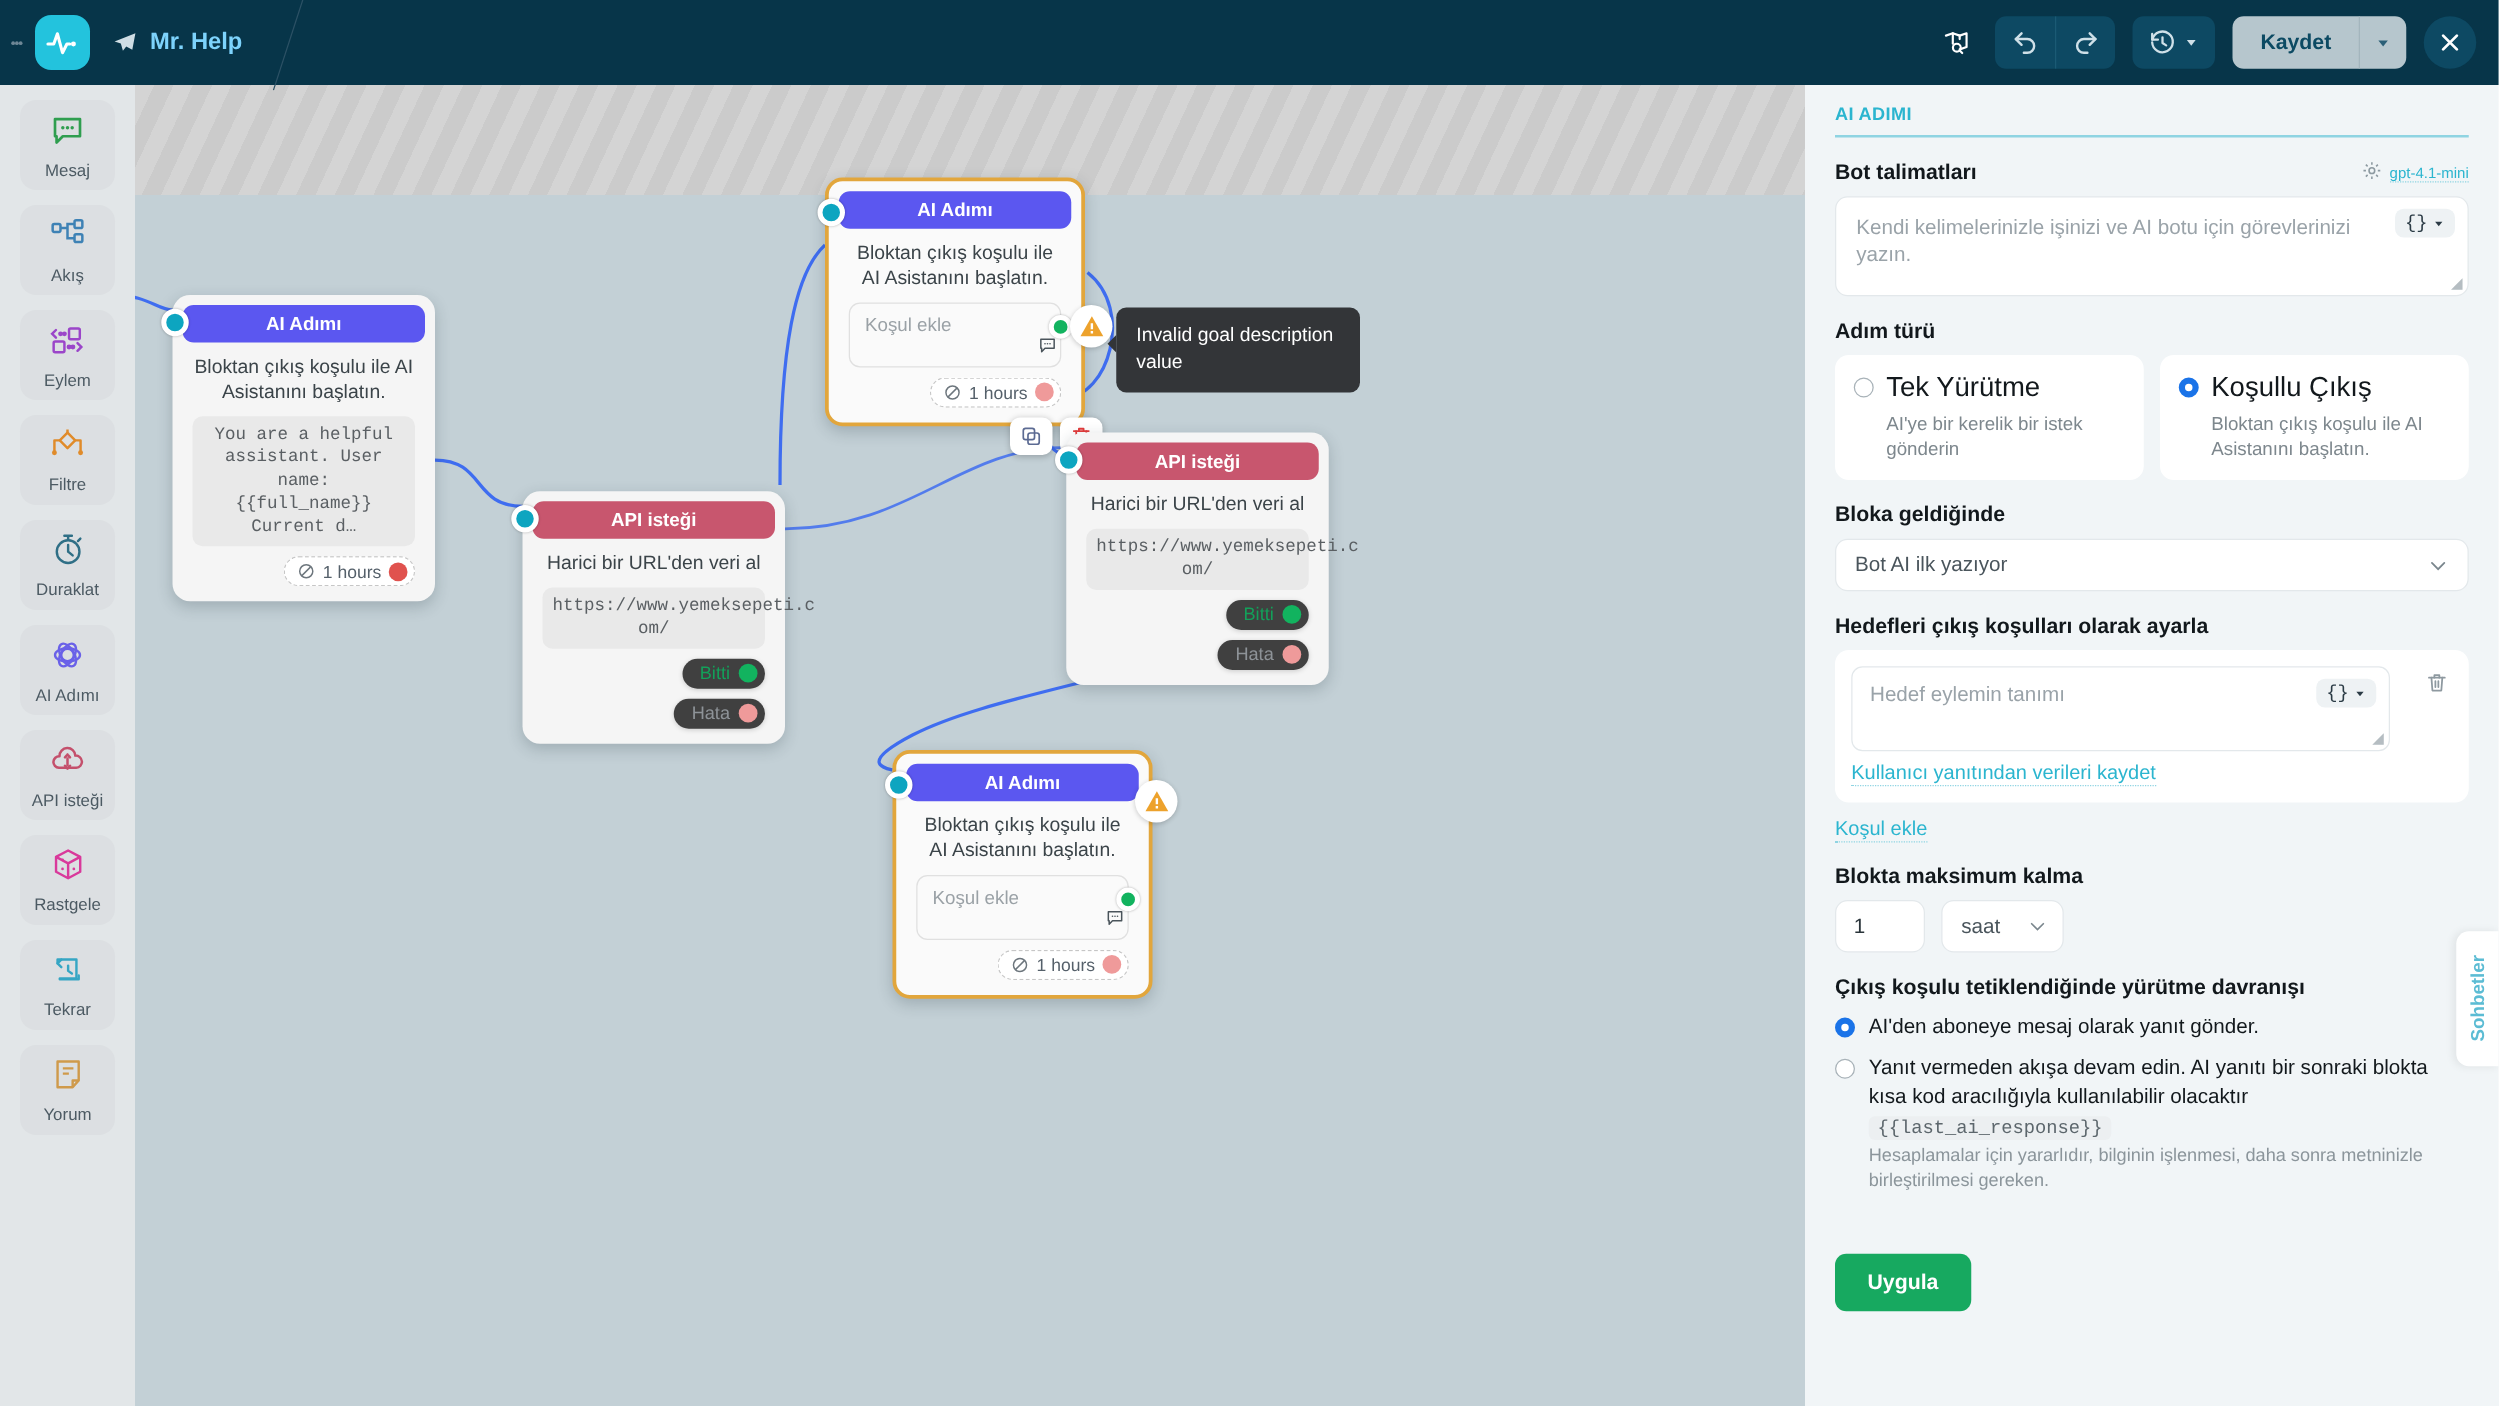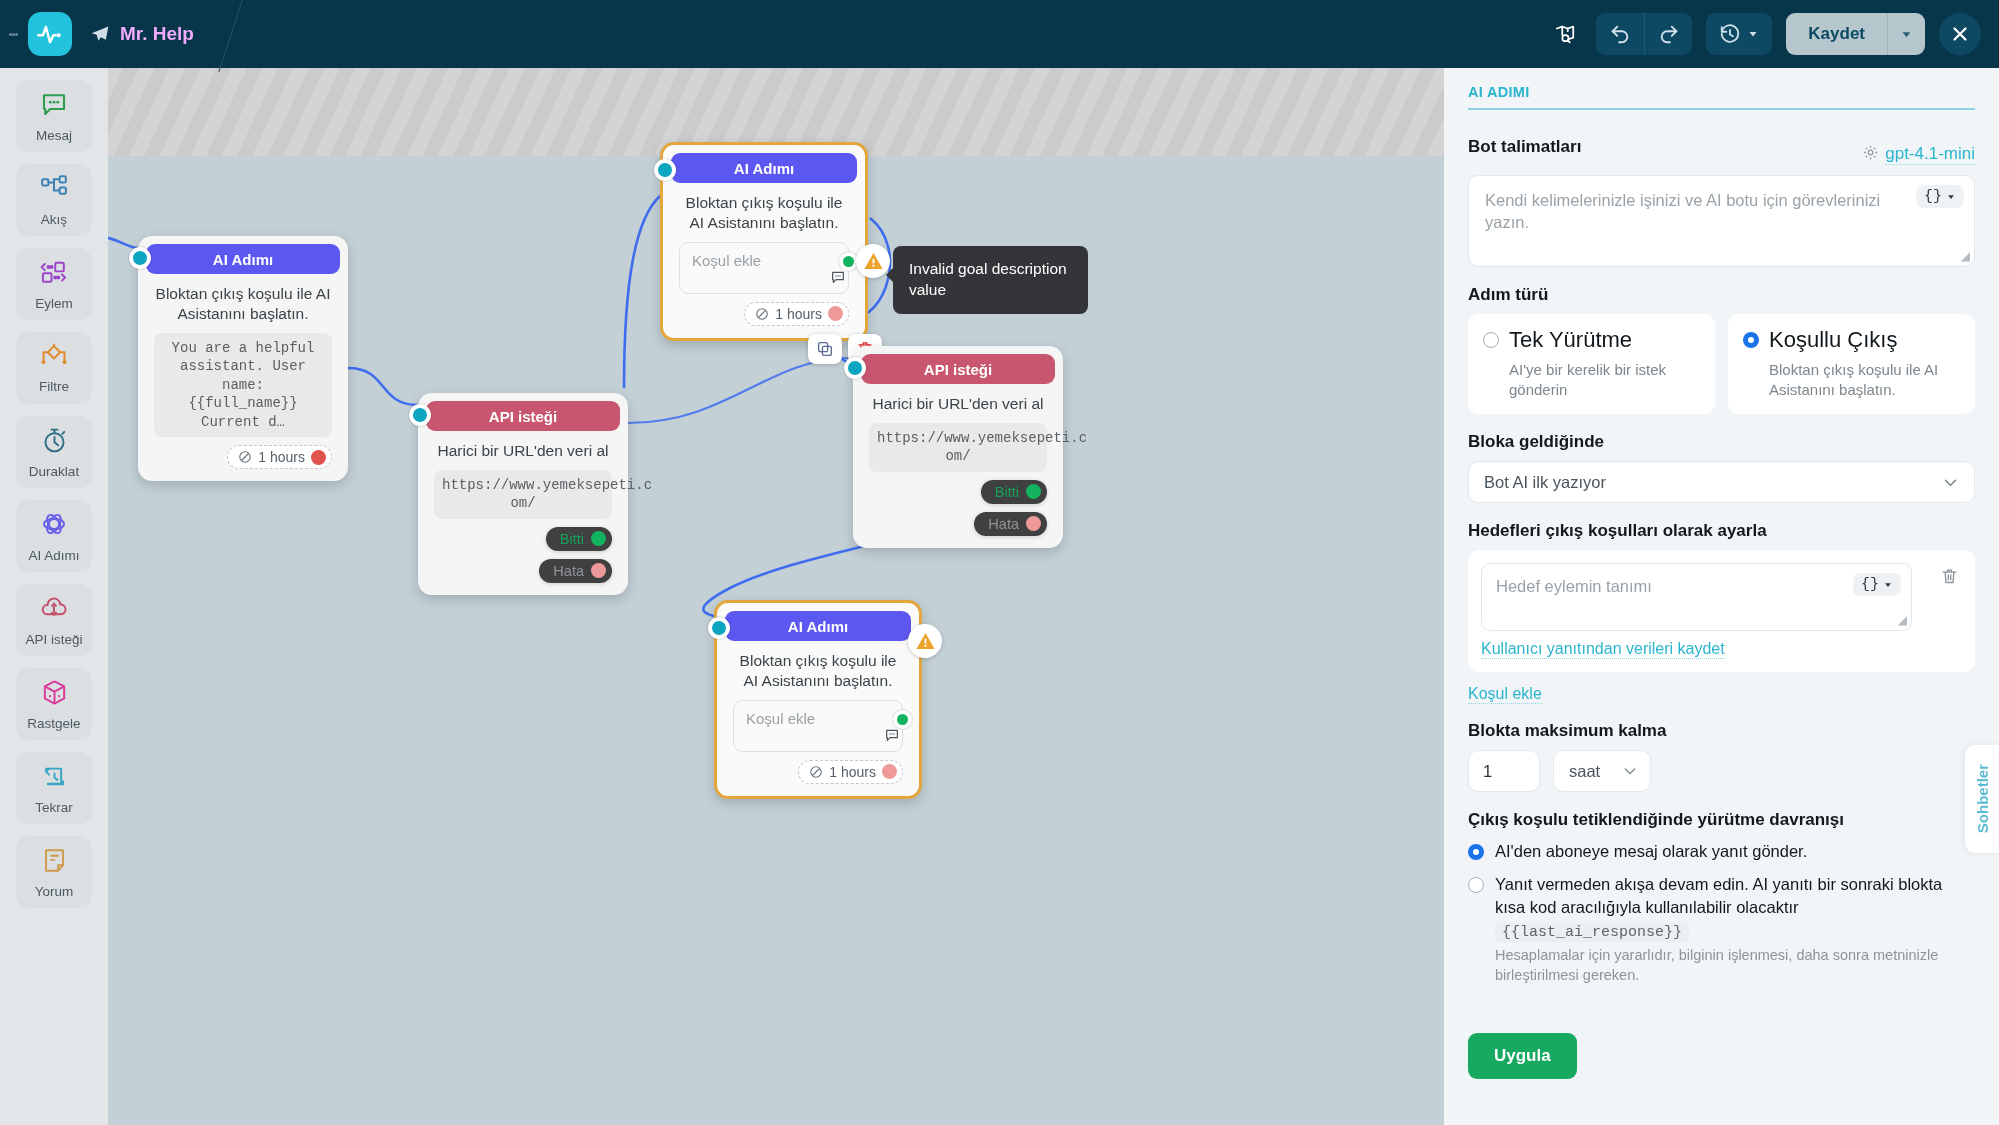--- a/index.html
+++ b/index.html
@@ -16,21 +16,21 @@
     background: #073549; display: flex; align-items: center; z-index: 40;
   }
   .grip { width: 26px; display: flex; justify-content: center; }
   .grip i { display:block; width:3px; height:3px; border-radius:50%; background:#6e8796; margin:2px 0; }
   .logo {
     width: 44px; height: 44px; border-radius: 13px; background: #23c3dd;
     display: flex; align-items: center; justify-content: center; margin-left: 2px;
   }
   .breadcrumb { display: flex; align-items: center; height: 68px; }
   .crumb {
-    display: flex; align-items: center; gap: 10px; color: #f0abfc;
+    display: flex; align-items: center; gap: 10px; color: #7dd3fc;
     font-size: 19px; font-weight: bold; padding: 0 22px 0 18px; height: 68px;
   }
   .crumb.second { padding-left: 26px; }
   .crumb-sep {
     width: 34px; height: 68px; position: relative;
   }
   .crumb-sep::after {
     content:""; position:absolute; left: 14px; top: -2px; width: 1px; height: 76px;
     background: #2c5165; transform: rotate(18deg);
   }
@@ -161,25 +161,25 @@
 
   
   .panel {
     position:absolute; left:1444px; top:68px; width:555px; height:1057px;
     background:#f1f5f7; padding:16px 24px 0 24px; overflow:hidden;
   }
   .panel-title { font-size:14.5px; font-weight:bold; color:#2bb5cf; letter-spacing:.3px; }
   .panel-rule { height:2px; background:#8fd4e2; margin-top:8px; }
   .row-between { display:flex; align-items:center; justify-content:space-between; margin-top:18px; }
   .lbl { font-size:17px; font-weight:bold; color:#12181c; }
-  .model { display:flex; align-items:flex-start; gap:6px; font-size:17px; color:#2bb5cf;margin-top:16px; }
+  .model { display:flex; align-items:center; gap:6px; font-size:12px; color:#2bb5cf; }
   .model span { border-bottom:1px dotted #8fd4e2; }
   .ta {
     position:relative; margin-top:9px; background:#ffffff; border:1px solid #e3e8eb;
-    border-radius:10px; height:92px; padding:13px 16px;
+    border-radius:10px; height:80px; padding:13px 16px;
   }
   .ta-ph { font-size:16.5px; color:#9aa3a9; line-height:1.34; max-width:400px; }
   .vars {
     position:absolute; right:10px; top:9px; display:flex; align-items:center; gap:4px;
     background:#eef2f4; border-radius:7px; padding:3px 8px; font-size:15px;
     color:#2b3b45; font-family:"Liberation Mono", monospace; cursor:pointer;
   }
   .resz { position:absolute; right:4px; bottom:3px; color:#b5bdc2; font-size:12px; }
   .cards { display:flex; gap:13px; margin-top:9px; }
   .card {

